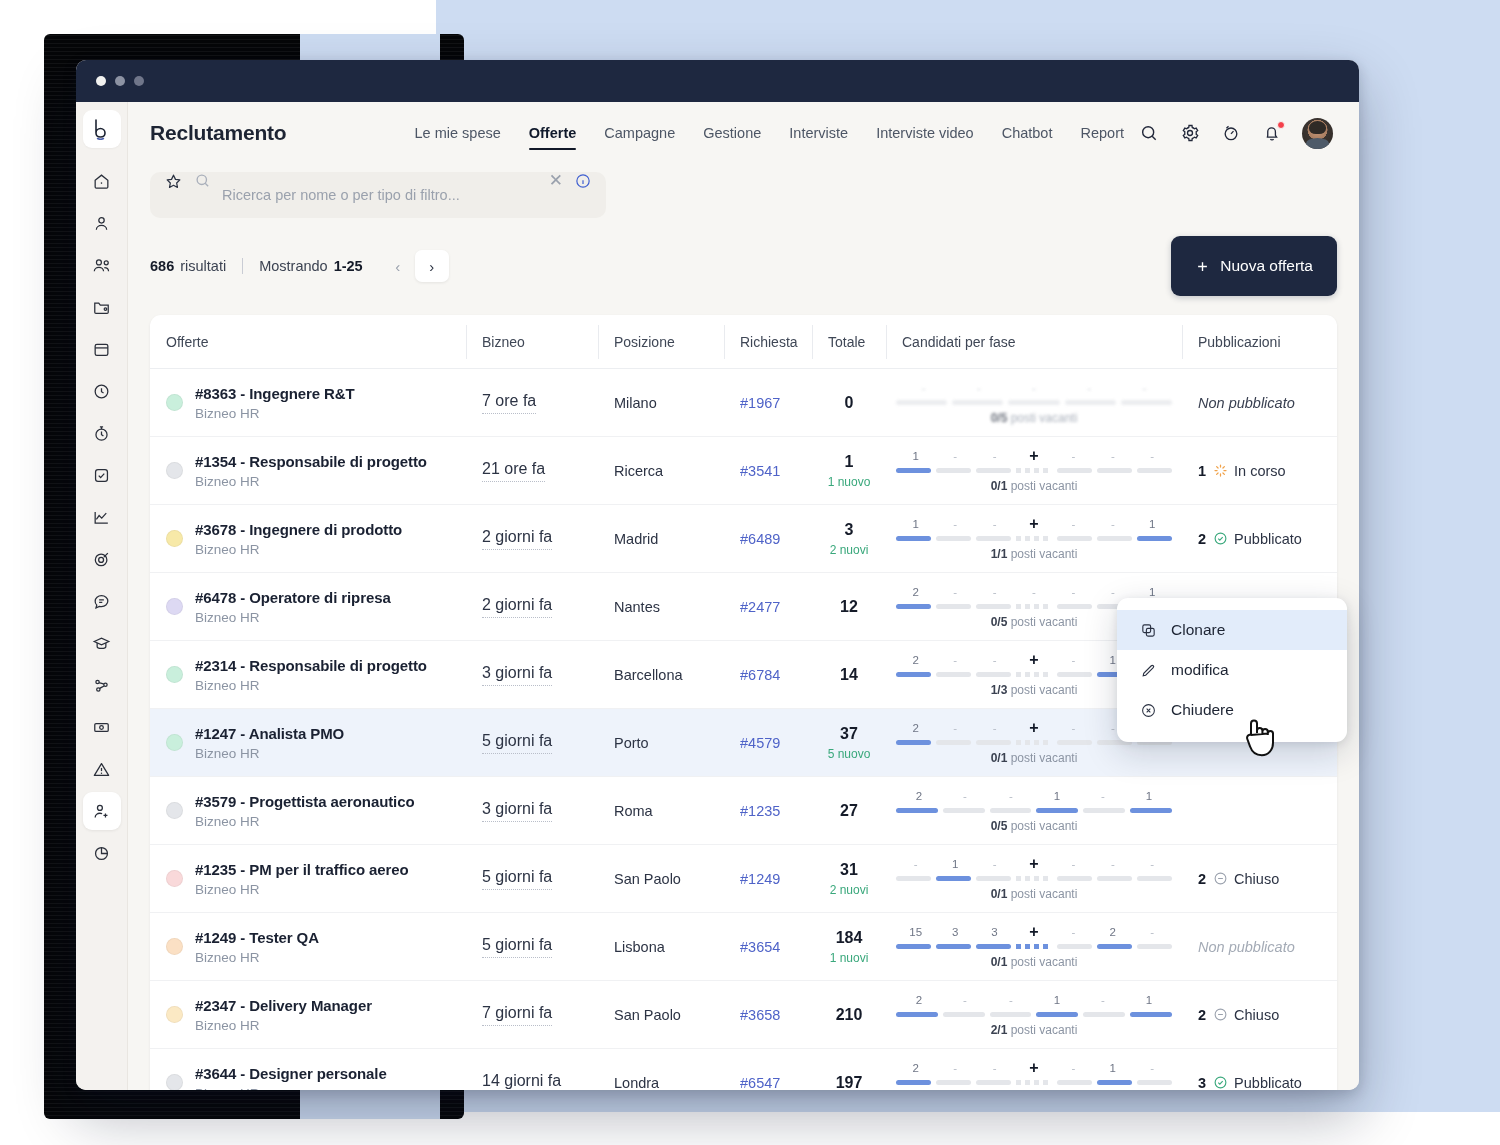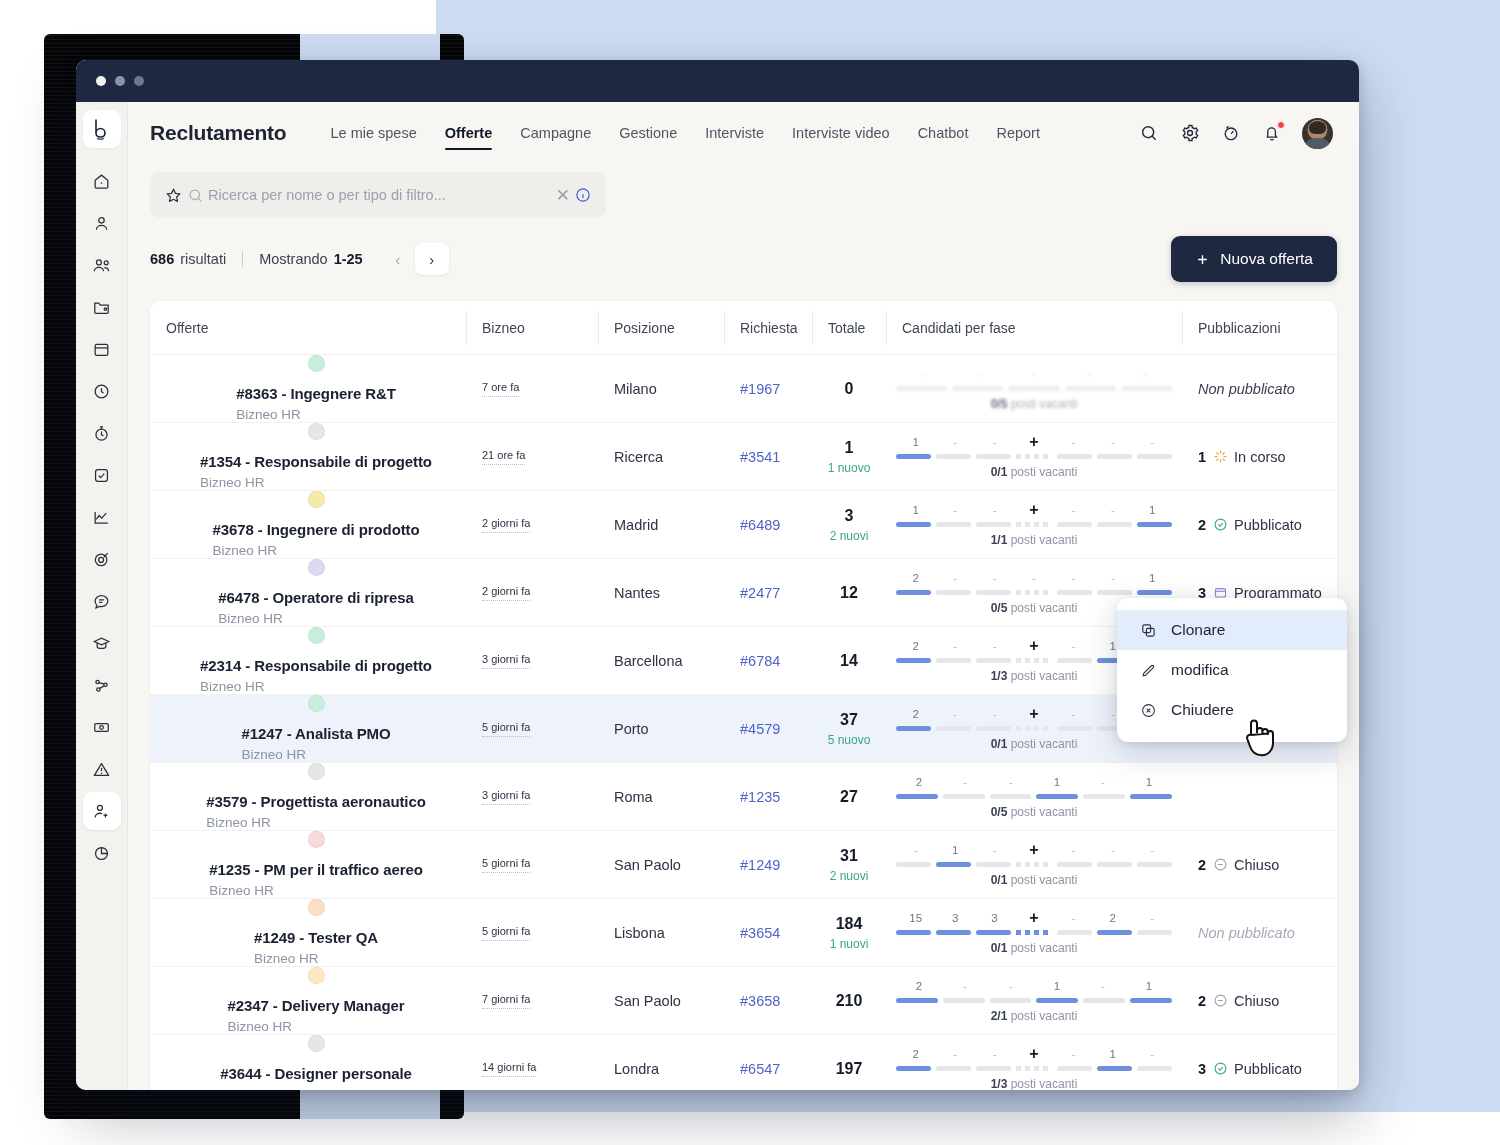--- a/index.html
+++ b/index.html
@@ -73,21 +73,21 @@
   .rail-ico svg { display:block; }
 
   
   .main { flex: 1; background: #f7f6f3; position: relative; overflow: hidden; }
 
   
   .topnav {
     height: 62px; display: flex; align-items: center; padding: 0 26px 0 22px;
   }
   .brand { font-size: 21px; font-weight: 700; color: #1d2433; letter-spacing: -0.2px; margin-right: 30px; }
-  .navlinks { display: flex; align-items: center; gap: 0px; flex: 1; height: 62px; }
+  .navlinks { display: flex; align-items: center; gap: 0px; flex: 1; height: 62px; justify-content: flex-end; }
   .navlink {
     font-size: 14.5px; color: #4d5665; padding: 0 14px; height: 62px;
     display:flex; align-items:center; position: relative; cursor: pointer;
     white-space: nowrap;
   }
   .navlink.active { color:#10192b; font-weight:600; }
   .navlink.active:after {
     content:""; position:absolute; left:14px; right:14px; bottom:14px; height: 2.5px; background:#111827; border-radius:2px;
   }
   .topicons { display:flex; align-items:center; gap: 19px; }
@@ -104,21 +104,21 @@
   }
   .avatar:before{
     content:""; position:absolute; left:7px; top:3px; width:17px; height:13px; border-radius:50% 50% 40% 40%;
     background:#2f2a26;
   }
 
   
   .searchwrap { padding: 8px 22px 0 22px; }
   .searchbar {
     width: 456px; height: 46px; background: #f0eeea; border-radius: 10px;
-    display:flex; align-items:center; padding: 0 14px; gap: 4px;
+    display:flex; padding: 0 14px; gap: 11px;
   }
   .star { color:#2b3242; display:flex; }
   .sicon { color:#aab0bb; display:flex; }
   .sinput {
     flex:1; border:none; outline:none; background:transparent;
     font-family:"Liberation Sans", sans-serif; font-size: 14.5px; color:#71798a;
   }
   .sinput::placeholder { color:#9aa1ad; }
   .sclear { color:#9aa1ad; cursor:pointer; font-size:17px; line-height:1; }
   .sinfo { color:#3f5fd0; display:flex; cursor:pointer;}
@@ -130,21 +130,21 @@
   .divider-v { width:1px; height:16px; background:#c9ccd4; margin:0 10px;}
   .pager { display:flex; align-items:center; margin-left: 18px;}
   .pbtn {
     width: 34px; height: 32px; display:flex;align-items:center;justify-content:center;
     color:#9aa1ad; cursor:pointer; font-size: 15px; background:transparent; border:none;
     font-family:"Liberation Sans",sans-serif;
   }
   .pbtn.on { background:#ffffff; color:#2b3242; border-radius:7px; box-shadow:0 1px 3px rgba(0,0,0,0.08); }
   .newbtn {
     margin-left:auto; background:#1e2840; color:#fff; border:none; border-radius:9px;
-    height: 46px; padding: 0 24px; font-size: 15.5px; cursor:pointer;
+    height: 60px; padding: 0 24px; font-size: 15.5px; cursor:pointer;
     display:flex;align-items:center;gap:10px; font-family:"Liberation Sans",sans-serif;
     box-shadow:0 2px 6px rgba(20,30,60,0.22);
   }
 
   
   .tablewrap {
     margin: 19px 22px 0 22px; background:#fff; border-radius: 11px 11px 0 0;
     box-shadow: 0 1px 3px rgba(20,28,50,0.07), 0 -1px 0 #eceaea inset;
     overflow: hidden; height: 800px;
   }
@@ -159,27 +159,27 @@
   .c-aperto  { width: 132px; }
   .c-pos     { width: 126px; }
   .c-req     { width: 88px;  }
   .c-tot     { width: 74px;  }
   .c-fasi    { width: 296px; }
   .c-pub     { width: 152px; }
 
   .trow { display:flex; align-items:stretch; border-bottom:1px solid #f0f1f3; min-height:68px; }
   .trow.highlight { background:#eef3fb; }
 
-  .offer-cell { width:316px; padding-left:16px; display:flex; align-items:center; gap:12px;flex-direction:column;}
+  .offer-cell { width:316px; padding-left:16px; display:flex; align-items:center; gap:12px;}
   .statusdot { width:17px;height:17px;border-radius:50%; flex:0 0 17px; border:1px solid rgba(0,0,0,0.045);}
   .offer-txt .otitle { font-size: 15px; font-weight:700; color:#1a2132; line-height:1.3; letter-spacing:-0.1px;}
   .offer-txt .osub { font-size: 13.5px; color:#8b94a3; margin-top:3px;}
 
   .aperto-cell { width:132px; padding-left:16px; display:flex;align-items:center;}
-  .aperto-val { font-size:11px; color:#2c3344; border-bottom:1px dotted #b9bec9; padding-bottom:3px;}
+  .aperto-val { font-size:16px; color:#2c3344; border-bottom:1px dotted #b9bec9; padding-bottom:3px;}
 
   .pos-cell { width:126px; padding-left:16px; font-size:14.5px; color:#2c3344; display:flex;align-items:center;}
   .req-cell { width:88px; padding-left:16px; font-size:14.5px; color:#4f63c8; display:flex;align-items:center;}
   .req-cell span{ cursor:pointer; }
 
   .tot-cell { width:74px; display:flex;flex-direction:column;align-items:center;justify-content:center;}
   .tot-num { font-size:16px; font-weight:700; color:#151b29;}
   .tot-new { font-size:12px; color:#3aa87c; margin-top:4px;}
 
   .fasi-cell { width:296px; padding: 0 10px 0 10px; display:flex;flex-direction:column;justify-content:center;}

